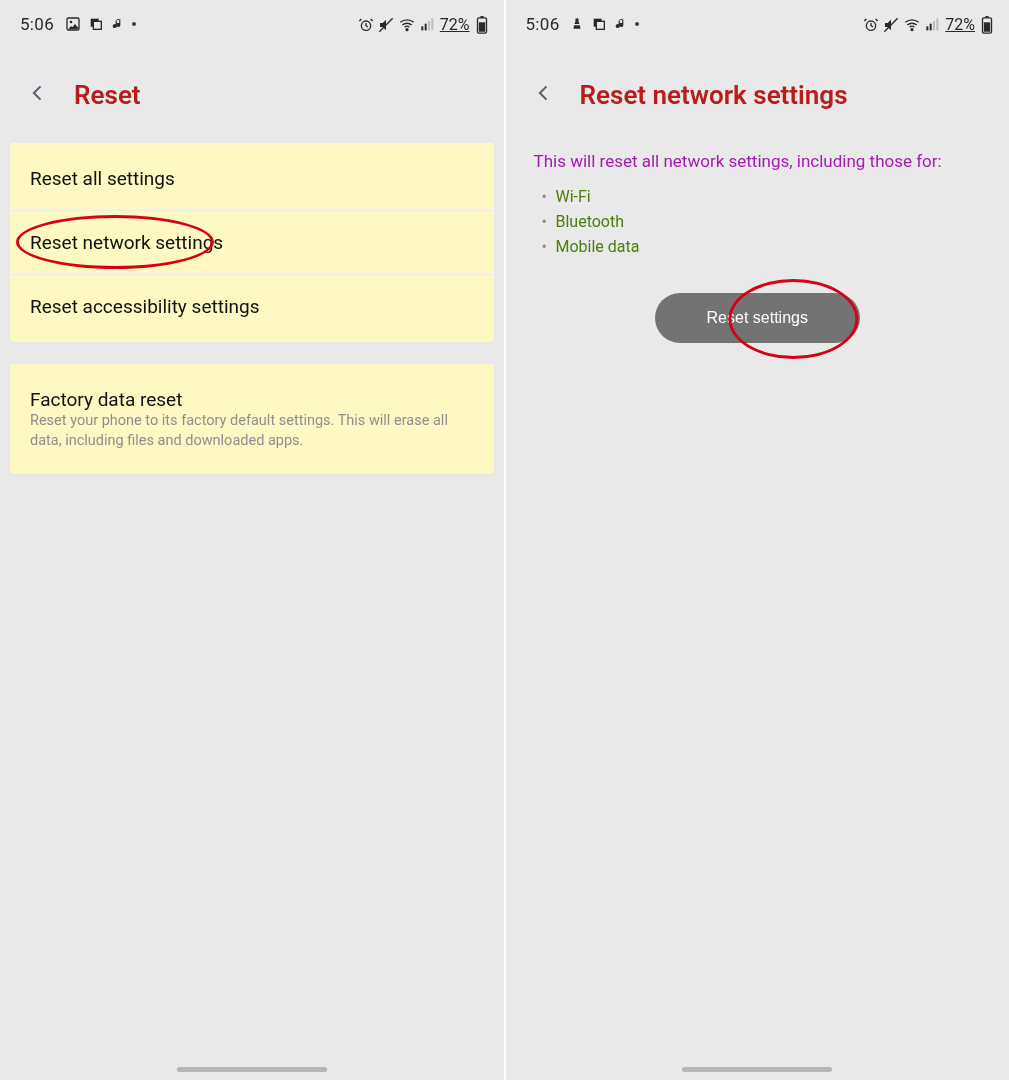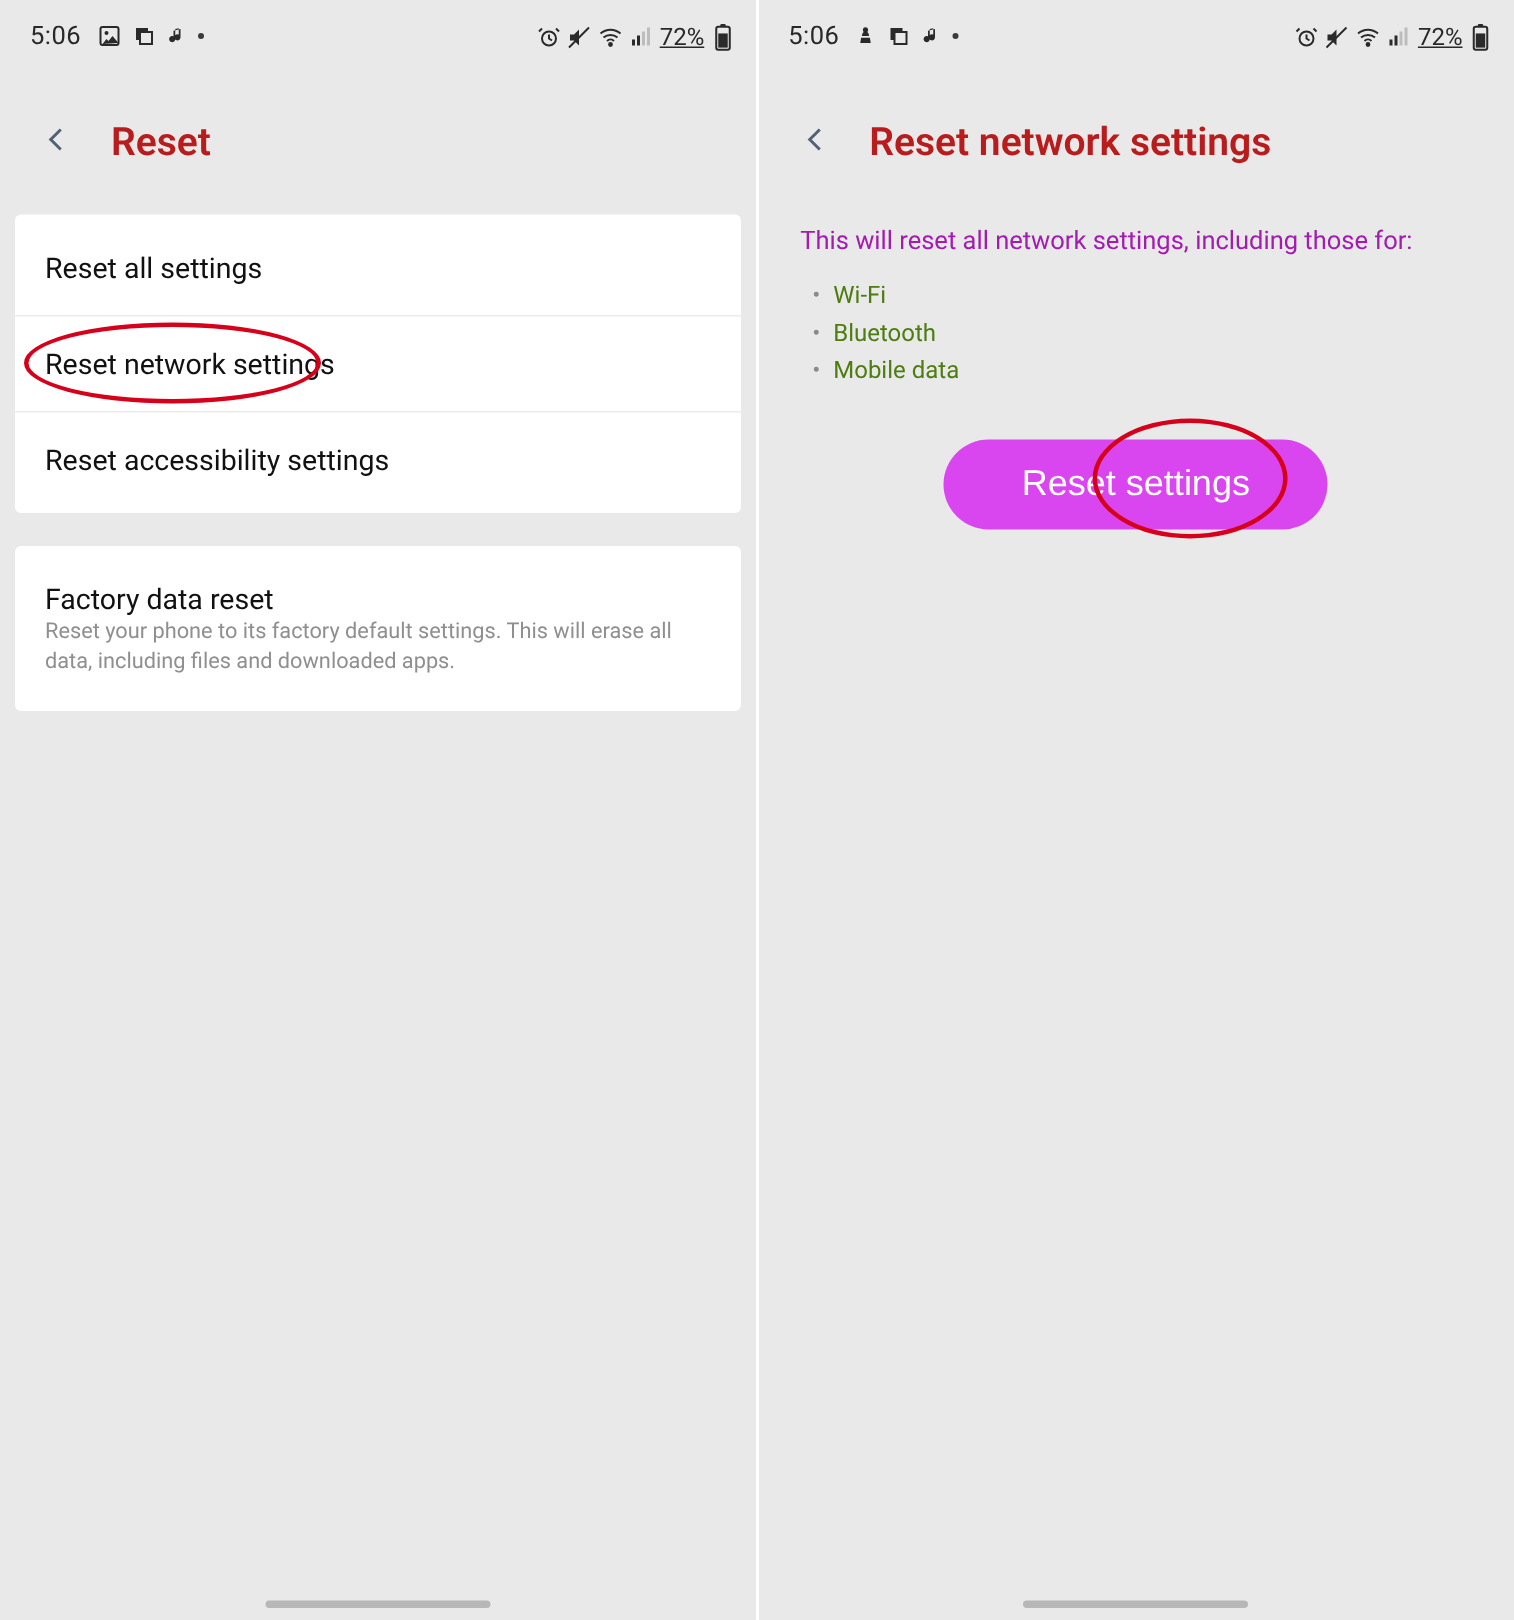--- a/index.html
+++ b/index.html
@@ -18,35 +18,35 @@
   .dot { width:4px;height:4px;border-radius:50%;background:#3a3a3a; }
   .batt-pct { font-size: 16px; margin-right: 2px; text-decoration: underline; }
 
   
   .page-header { display: flex; align-items: center; gap: 20px; padding: 40px 22px 28px 22px; }
   .back-btn { background: none; border: none; padding: 6px; cursor: pointer; color: #516274; }
   .page-title { font-size: 26px; font-weight: 600; color: #b91c1c; }
 
   
   .content { display:flex; flex-direction:column; gap: 22px; padding: 0 10px; }
-  .card { background:#ffffff; border-radius: 4px; padding: 4px 0; }
+  .card { background:#fef9c3; border-radius: 4px; padding: 4px 0; }
   .row { padding: 20px 20px; font-size: 19px; color:#111; border-top:1px solid #ececec; cursor:pointer; position:relative; }
   .row:first-child { border-top:none; }
   .row .sub { font-size: 14.5px; color:#8f8f8f; margin-top: 0; line-height:1.35; }
 
   
   .ellipse { position:absolute; border:3px solid #d7001a; border-radius:50%; pointer-events:none; }
 
   
   .description { padding: 8px 28px 0 28px; font-size: 17px; color:#a21caf; }
   .bullets { padding: 14px 0 0 36px; color:#4d7c0f; font-size: 16px; line-height:1.55; }
   .bullets li { list-style: none; position:relative; padding-left: 14px; }
   .bullets li::before { content:"•"; position:absolute; left:0; color:#8a8a8a; }
   .action-wrap { display:flex; justify-content:center; margin-top: 34px; position:relative; }
-  .primary-btn { background:#d946ef; color:#fff; font-size:24px; border:none; border-radius:32px; padding:16px 52px; cursor:pointer; }
+  .primary-btn { background:#737373; color:#fff; font-size:16px; border:none; border-radius:32px; padding:16px 52px; cursor:pointer; }
 
   
   .nav-handle { position:absolute; bottom:8px; left:50%; transform:translateX(-50%); width:150px; height:5px; background:#b7b7b7; border-radius:3px; }
 </style>
 </head>
 <body>
 
 <div class="phone phone-left">
   <div class="status-bar">
     <div class="status-left">

